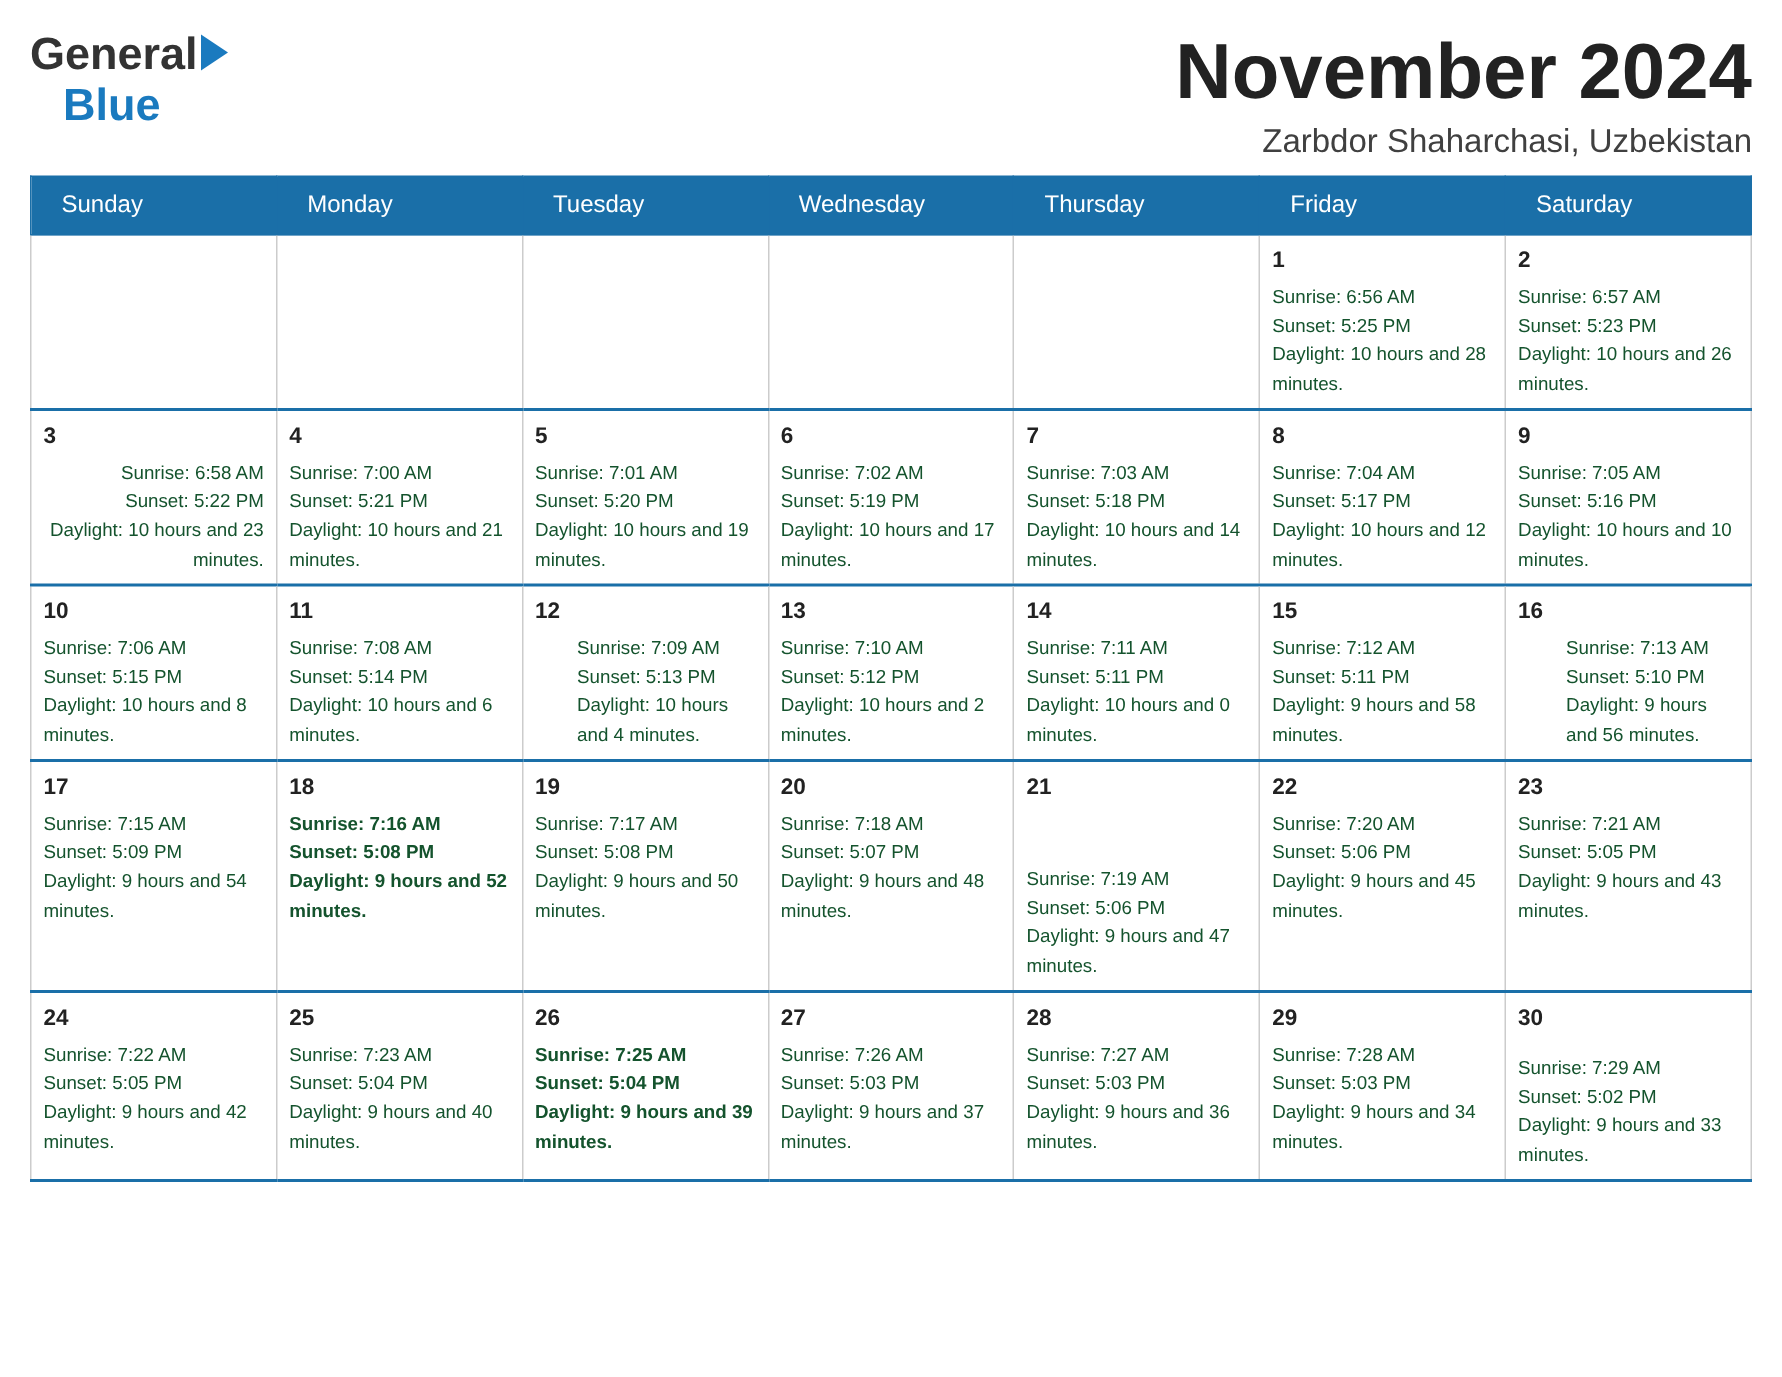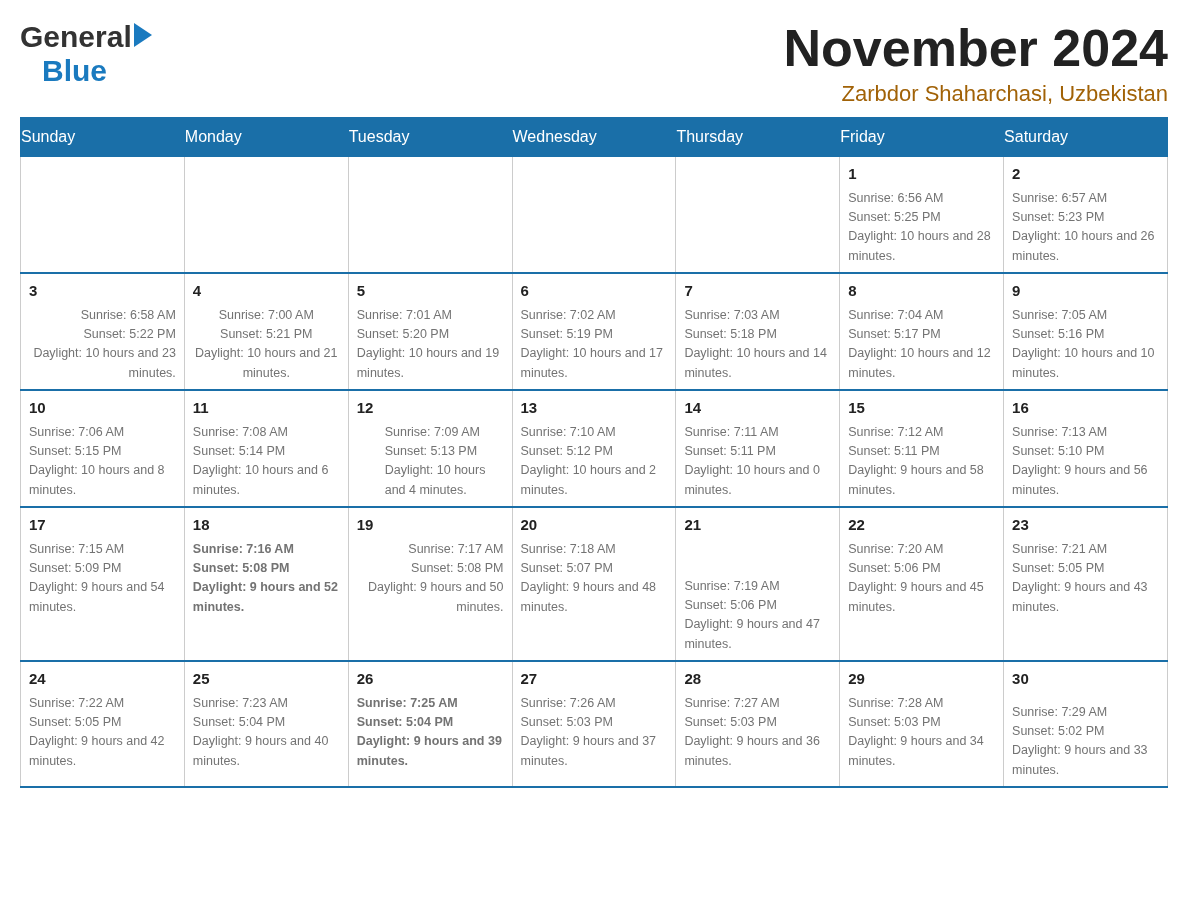--- a/index.html
+++ b/index.html
@@ -26,35 +26,35 @@
       text-align: right;
     }
     .month-title {
       font-size: 52px;
       font-weight: bold;
       color: #222;
       line-height: 1.1;
     }
     .location {
       font-size: 22px;
-      color: #a16207;
+      color: #404040;
       margin-top: 4px;
       text-align: right;
     }
     .calendar {
       width: 100%;
       border-collapse: collapse;
       margin-top: 10px;
     }
     .calendar th {
       background-color: #1a6fa8;
       color: #fff;
       font-size: 16px;
       font-weight: normal;
-      padding: 10px 0;
+      padding: 10px 20px;
       text-align: left;
       border: 1px solid #1a6fa8;
     }
     .calendar td {
       width: 14.28%;
       vertical-align: top;
       padding: 6px 8px;
       border: 1px solid #ccc;
       font-size: 13px;
       line-height: 1.5;
@@ -66,21 +66,21 @@
     }
     .day-number {
       font-size: 15px;
       font-weight: bold;
       color: #222;
       display: block;
       margin-bottom: 3px;
     }
     .day-info {
       font-size: 12.5px;
-      color: #737373;
+      color: #14532d;
       line-height: 1.55;
     }
     .empty-cell {
       background: #f9f9f9;
     }
     
     .arrow-icon {
       display: inline-block;
       width: 0;
       height: 0;
@@ -157,21 +157,21 @@
       </tr>
       <tr class="week-row">
         <td>
           <span class="day-number">3</span>
           <div class="day-info" style="white-space: pre-line; text-align: right;">Sunrise: 6:58 AM
 Sunset: 5:22 PM
 Daylight: 10 hours and 23 minutes.</div>
         </td>
         <td>
           <span class="day-number">4</span>
-          <div class="day-info" style="white-space: pre-line; text-align: center;">Sunrise: 7:00 AM
+          <div class="day-info" style="white-space: pre-line;">Sunrise: 7:00 AM
 Sunset: 5:21 PM
 Daylight: 10 hours and 21 minutes.</div>
         </td>
         <td>
           <span class="day-number">5</span>
           <div class="day-info" style="white-space: pre-line;">Sunrise: 7:01 AM
 Sunset: 5:20 PM
 Daylight: 10 hours and 19 minutes.</div>
         </td>
         <td>
@@ -231,41 +231,41 @@
 Daylight: 10 hours and 0 minutes.</div>
         </td>
         <td>
           <span class="day-number">15</span>
           <div class="day-info" style="white-space: pre-line;">Sunrise: 7:12 AM
 Sunset: 5:11 PM
 Daylight: 9 hours and 58 minutes.</div>
         </td>
         <td>
           <span class="day-number">16</span>
-          <div class="day-info" style="white-space: pre-line;">Sunrise: 7:13 AM
+          <div class="day-info" style="white-space: pre-line; margin-left: 32px;">Sunrise: 7:13 AM
 Sunset: 5:10 PM
 Daylight: 9 hours and 56 minutes.</div>
         </td>
       </tr>
       <tr class="week-row">
         <td>
           <span class="day-number">17</span>
           <div class="day-info" style="white-space: pre-line;">Sunrise: 7:15 AM
 Sunset: 5:09 PM
 Daylight: 9 hours and 54 minutes.</div>
         </td>
         <td>
           <span class="day-number">18</span>
           <div class="day-info" style="white-space: pre-line; font-weight: bold;">Sunrise: 7:16 AM
 Sunset: 5:08 PM
 Daylight: 9 hours and 52 minutes.</div>
         </td>
         <td>
           <span class="day-number">19</span>
-          <div class="day-info" style="white-space: pre-line; text-align: right;">Sunrise: 7:17 AM
+          <div class="day-info" style="white-space: pre-line;">Sunrise: 7:17 AM
 Sunset: 5:08 PM
 Daylight: 9 hours and 50 minutes.</div>
         </td>
         <td>
           <span class="day-number">20</span>
           <div class="day-info" style="white-space: pre-line;">Sunrise: 7:18 AM
 Sunset: 5:07 PM
 Daylight: 9 hours and 48 minutes.</div>
         </td>
         <td>

